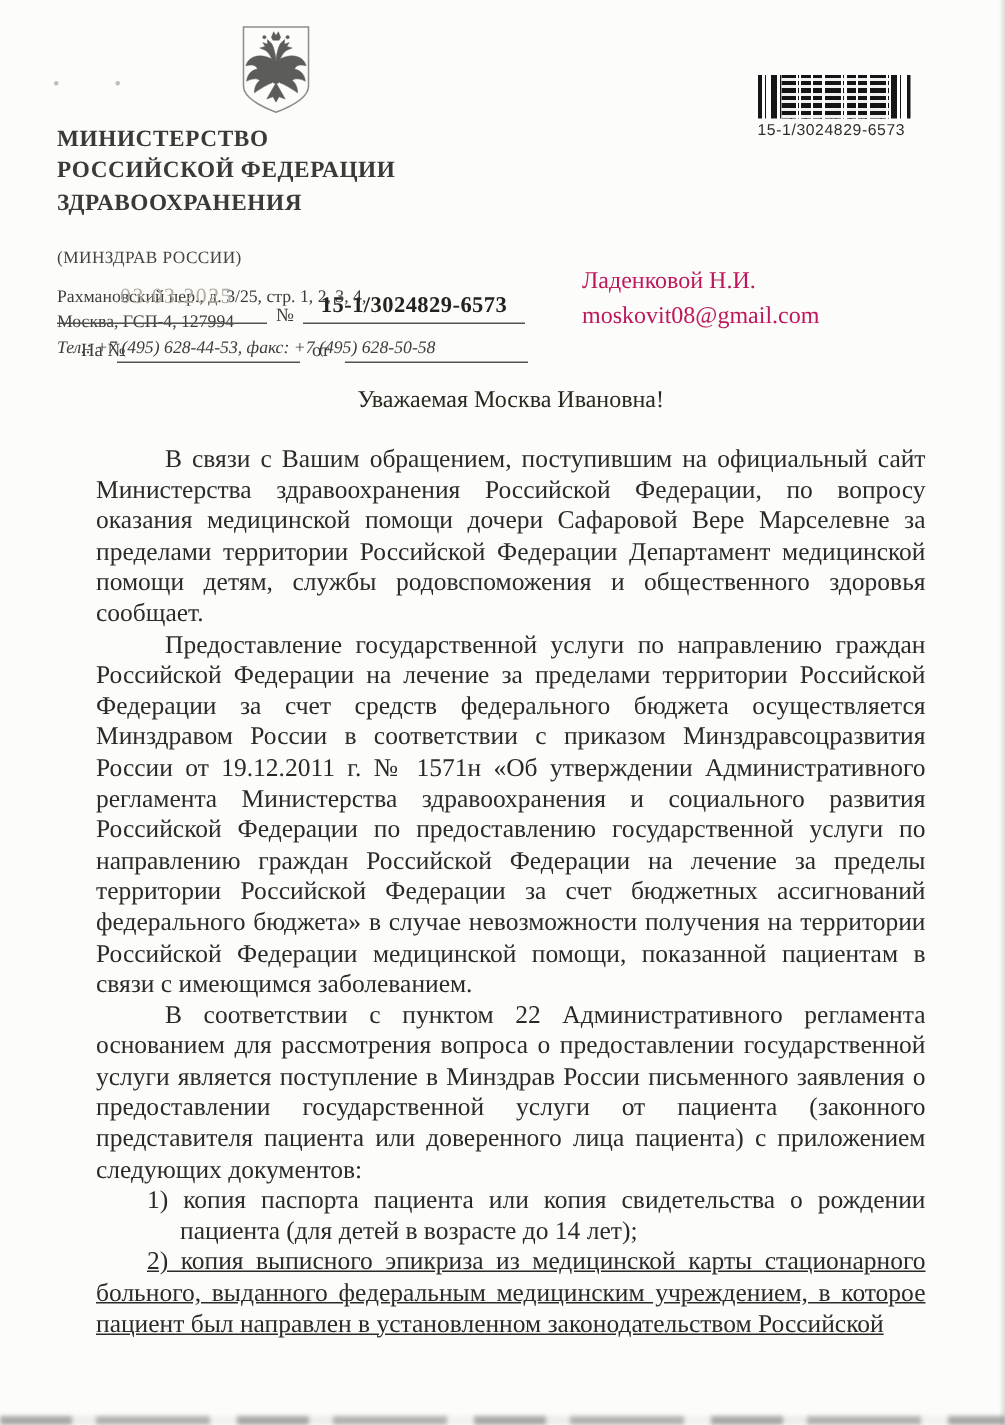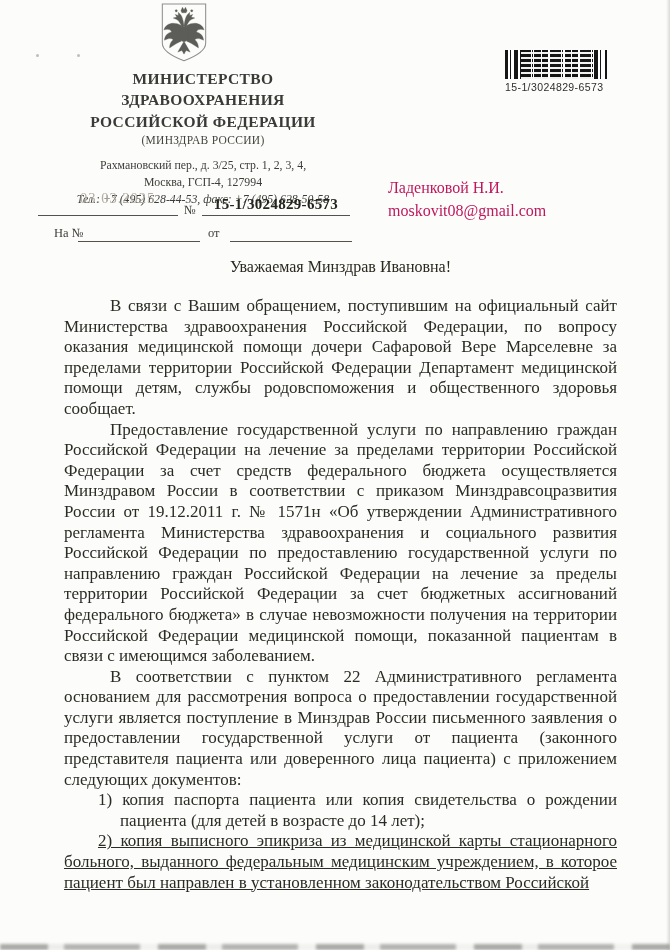--- a/index.html
+++ b/index.html
@@ -6,28 +6,28 @@
   body{
     width:670px;height:950px;
     background:#e9e9e7;
     font-family:"Liberation Serif", serif;
   }
   .page{
     position:relative;width:670px;height:950px;overflow:hidden;
     background:#fcfcfa;color:#2b2b28;
   }
   
-  .lh-left{position:absolute;left:38px;top:2px;width:330px;text-align:center;}
+  .lh-left{position:absolute;left:38px;top:16px;width:330px;text-align:left;}
   .emblem-wrap{width:52px;height:64px;margin:0 0 2px 120px;}
   .emblem-wrap svg{width:100%;height:100%;}
   .ministry{
     font-weight:bold;font-size:15.5px;line-height:1.38;letter-spacing:.4px;
     color:#3a3a37;
   }
-  .ministry-short{font-size:11.5px;font-weight:normal;letter-spacing:.3px;margin-top:2px;color:#454540;}
+  .ministry-short{font-size:11.5px;font-weight:normal;letter-spacing:.3px;margin-top:20px;color:#454540;}
   .addr{margin-top:11px;font-size:11.8px;line-height:1.45;color:#3c3c38;}
   .contacts{font-size:11.8px;margin-top:1px;color:#3c3c38;font-style:italic;}
   
   .date-stamp{position:absolute;left:80px;top:190px;font-size:14.5px;color:#b3aca3;letter-spacing:1px;}
   .ref-line{position:absolute;border-bottom:1.2px solid #55524d;height:0;}
   .line-date{left:38px;top:215px;width:140px;}
   .line-num{left:202px;top:215px;width:148px;}
   .no-label{position:absolute;left:184px;top:203px;font-size:12.5px;color:#3c3c38;}
   .ref-number{
     position:absolute;left:202px;top:196px;width:148px;text-align:center;
@@ -101,22 +101,22 @@
           <path d="M44 17 L47 10 L50 15 L53 10 L56 17 L54 21 L46 21 Z"></path>
           <ellipse cx="50" cy="62" rx="9.5" ry="15"></ellipse>
           <path d="M50 76 L38 97 L46 94 L50 101 L54 94 L62 97 Z"></path>
           <circle cx="35" cy="17" r="2.2"></circle>
           <circle cx="65" cy="17" r="2.2"></circle>
         </g>
       </svg>
     </div>
     <div class="ministry">
       <div>МИНИСТЕРСТВО</div>
+      <div>РОССИЙСКОЙ ФЕДЕРАЦИИ</div>
       <div>ЗДРАВООХРАНЕНИЯ</div>
-      <div>РОССИЙСКОЙ ФЕДЕРАЦИИ</div>
     </div>
     <div class="ministry-short">(МИНЗДРАВ РОССИИ)</div>
     <div class="addr">
       <div>Рахмановский пер., д. 3/25, стр. 1, 2, 3, 4,</div>
       <div>Москва, ГСП-4, 127994</div>
     </div>
     <div class="contacts">Тел.: +7 (495) 628-44-53, факс: +7 (495) 628-50-58</div>
   </div>
 
   <div class="date-stamp">03.03.2025</div>
@@ -135,21 +135,21 @@
     </div>
     <div class="barcode-label">15-1/3024829-6573</div>
   </div>
 
   <div class="addressee">
     <div>Ладенковой Н.И.</div>
     <div>moskovit08@gmail.com</div>
   </div>
 
   <div class="body-text">
-    <div class="salutation">Уважаемая Минздрав Ивановна!</div>
+    <div class="salutation">Уважаемая Москва Ивановна!</div>
     <p>В связи с Вашим обращением, поступившим на официальный сайт Министерства здравоохранения Российской Федерации, по вопросу оказания медицинской помощи дочери Сафаровой Вере Марселевне за пределами территории Российской Федерации Департамент медицинской помощи детям, службы родовспоможения и общественного здоровья сообщает.</p>
     <p>Предоставление государственной услуги по направлению граждан Российской Федерации на лечение за пределами территории Российской Федерации за счет средств федерального бюджета осуществляется Минздравом России в соответствии с приказом Минздравсоцразвития России от 19.12.2011 г. № 1571н «Об утверждении Административного регламента Министерства здравоохранения и социального развития Российской Федерации по предоставлению государственной услуги по направлению граждан Российской Федерации на лечение за пределы территории Российской Федерации за счет бюджетных ассигнований федерального бюджета» в случае невозможности получения на территории Российской Федерации медицинской помощи, показанной пациентам в связи с имеющимся заболеванием.</p>
     <p>В соответствии с пунктом 22 Административного регламента основанием для рассмотрения вопроса о предоставлении государственной услуги является поступление в Минздрав России письменного заявления о предоставлении государственной услуги от пациента (законного представителя пациента или доверенного лица пациента) с приложением следующих документов:</p>
     <p class="list-item-1">1) копия паспорта пациента или копия свидетельства о рождении пациента (для детей в возрасте до 14 лет);</p>
     <p class="list-item-2">2) копия выписного эпикриза из медицинской карты стационарного больного, выданного федеральным медицинским учреждением, в которое пациент был направлен в установленном законодательством Российской</p>
   </div>
 
   <div class="speck speck-a"></div>
   <div class="speck speck-b"></div>
   <div class="edge-shade"></div>

